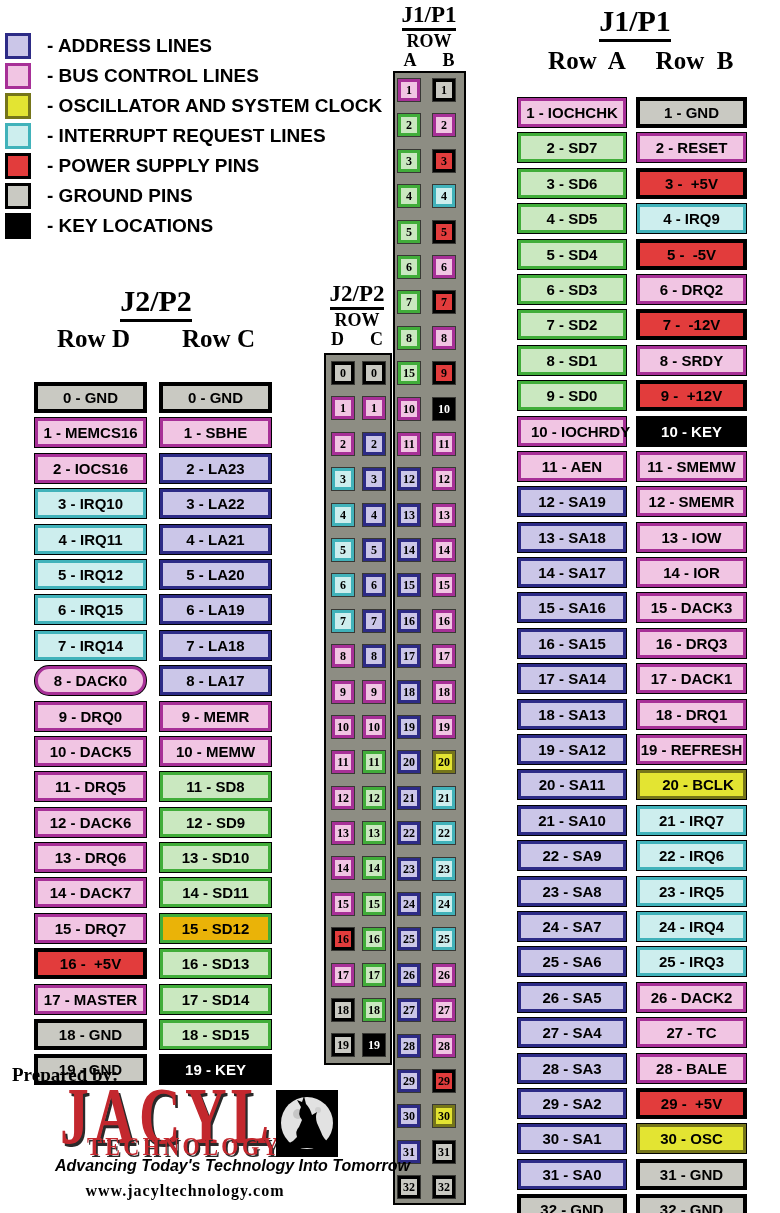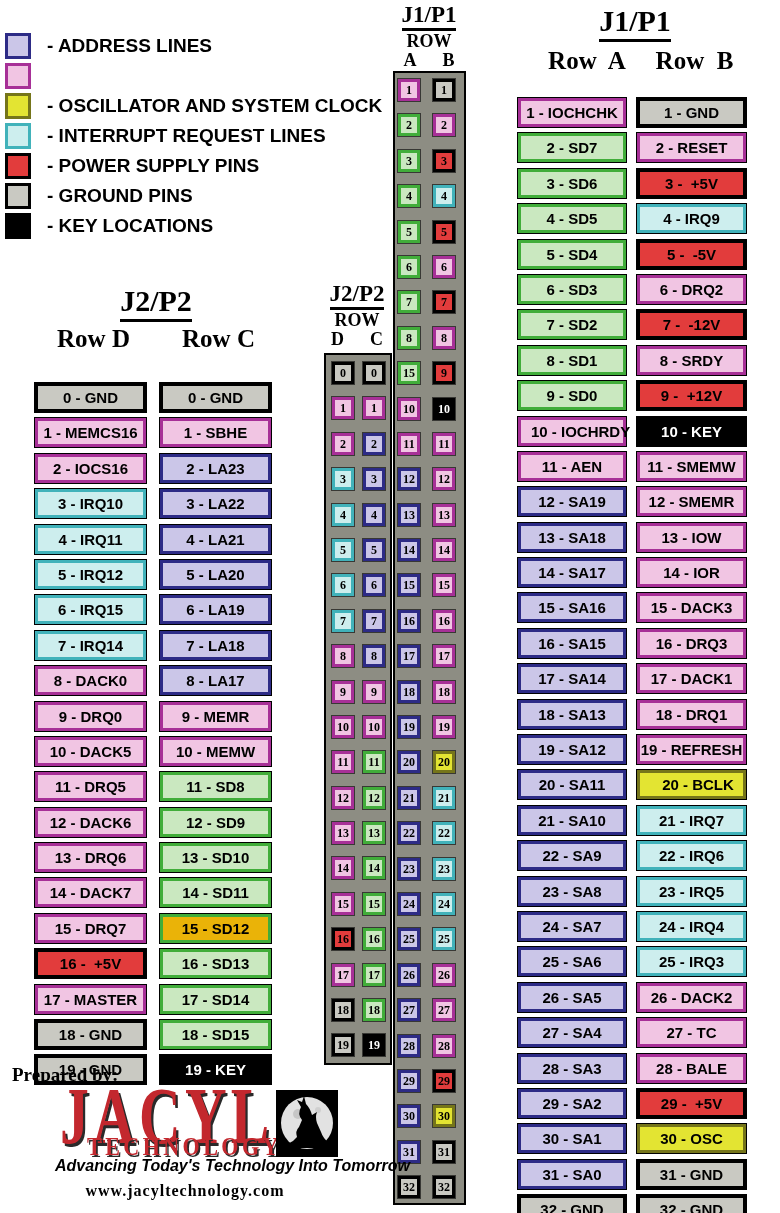--- a/index.html
+++ b/index.html
@@ -57,20 +57,21 @@
 
 <div class="page">
 
   <div class="legend" id="legend">
       <div class="leg-item">
         <span class="leg-swatch" style="background: rgb(203, 198, 232); border-color: rgb(45, 43, 134);"></span>
         <span class="leg-label">- ADDRESS LINES</span>
       </div>
       <div class="leg-item">
         <span class="leg-swatch" style="background: rgb(241, 197, 227); border-color: rgb(167, 48, 151);"></span>
+        <span class="leg-label">- BUS CONTROL LINES</span>
       </div>
       <div class="leg-item">
         <span class="leg-swatch" style="background: rgb(227, 228, 50); border-color: rgb(117, 117, 26);"></span>
         <span class="leg-label">- OSCILLATOR AND SYSTEM CLOCK</span>
       </div>
       <div class="leg-item">
         <span class="leg-swatch" style="background: rgb(205, 238, 238); border-color: rgb(65, 178, 186);"></span>
         <span class="leg-label">- INTERRUPT REQUEST LINES</span>
       </div>
       <div class="leg-item">
@@ -93,21 +94,21 @@
   <div class="col-head serif" style="left:160px;top:325px;width:117px;">Row C</div>
   <div class="boxcol" id="colD" style="left:35px;top:358px;width:111px;">
       <div class="sig" style="background: rgb(201, 201, 194); border-color: rgb(0, 0, 0);">0 - GND</div>
       <div class="sig" style="background: rgb(241, 197, 227); border-color: rgb(167, 48, 151);">1 - MEMCS16</div>
       <div class="sig" style="background: rgb(241, 197, 227); border-color: rgb(167, 48, 151);">2 - IOCS16</div>
       <div class="sig" style="background: rgb(205, 238, 238); border-color: rgb(65, 178, 186);">3 - IRQ10</div>
       <div class="sig" style="background: rgb(205, 238, 238); border-color: rgb(65, 178, 186);">4 - IRQ11</div>
       <div class="sig" style="background: rgb(205, 238, 238); border-color: rgb(65, 178, 186);">5 - IRQ12</div>
       <div class="sig" style="background: rgb(205, 238, 238); border-color: rgb(65, 178, 186);">6 - IRQ15</div>
       <div class="sig" style="background: rgb(205, 238, 238); border-color: rgb(65, 178, 186);">7 - IRQ14</div>
-      <div class="sig" style="background: rgb(241, 197, 227); border-color: rgb(167, 48, 151);">8 - DACK0</div>
+      <div class="sig" style="background: rgb(241, 197, 227); border-color: rgb(167, 48, 151); border-radius: 14px;">8 - DACK0</div>
       <div class="sig" style="background: rgb(241, 197, 227); border-color: rgb(167, 48, 151);">9 - DRQ0</div>
       <div class="sig" style="background: rgb(241, 197, 227); border-color: rgb(167, 48, 151);">10 - DACK5</div>
       <div class="sig" style="background: rgb(241, 197, 227); border-color: rgb(167, 48, 151);">11 - DRQ5</div>
       <div class="sig" style="background: rgb(241, 197, 227); border-color: rgb(167, 48, 151);">12 - DACK6</div>
       <div class="sig" style="background: rgb(241, 197, 227); border-color: rgb(167, 48, 151);">13 - DRQ6</div>
       <div class="sig" style="background: rgb(241, 197, 227); border-color: rgb(167, 48, 151);">14 - DACK7</div>
       <div class="sig" style="background: rgb(241, 197, 227); border-color: rgb(167, 48, 151);">15 - DRQ7</div>
       <div class="sig" style="background: rgb(226, 60, 60); border-color: rgb(0, 0, 0);">16 -  +5V</div>
       <div class="sig" style="background: rgb(241, 197, 227); border-color: rgb(167, 48, 151);">17 - MASTER</div>
       <div class="sig" style="background: rgb(201, 201, 194); border-color: rgb(0, 0, 0);">18 - GND</div>

